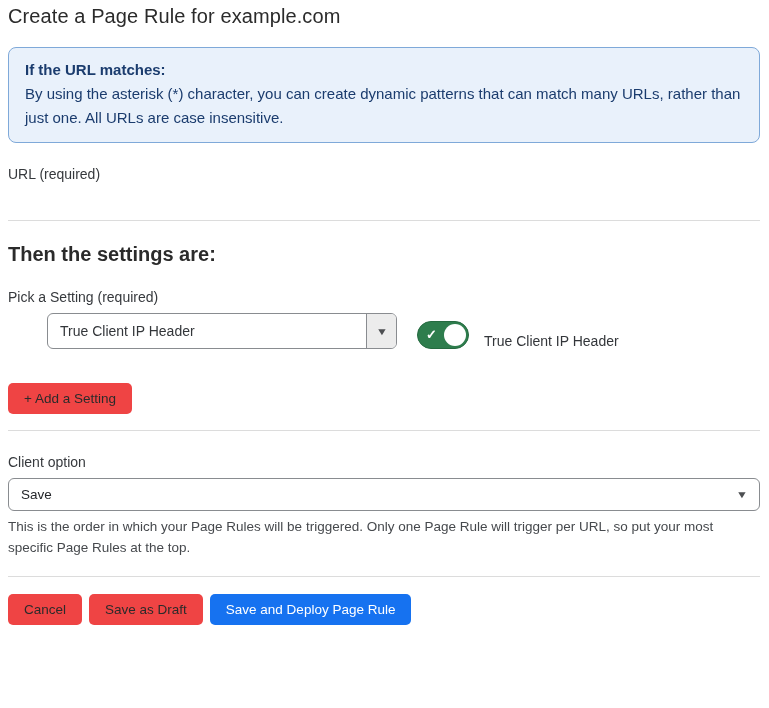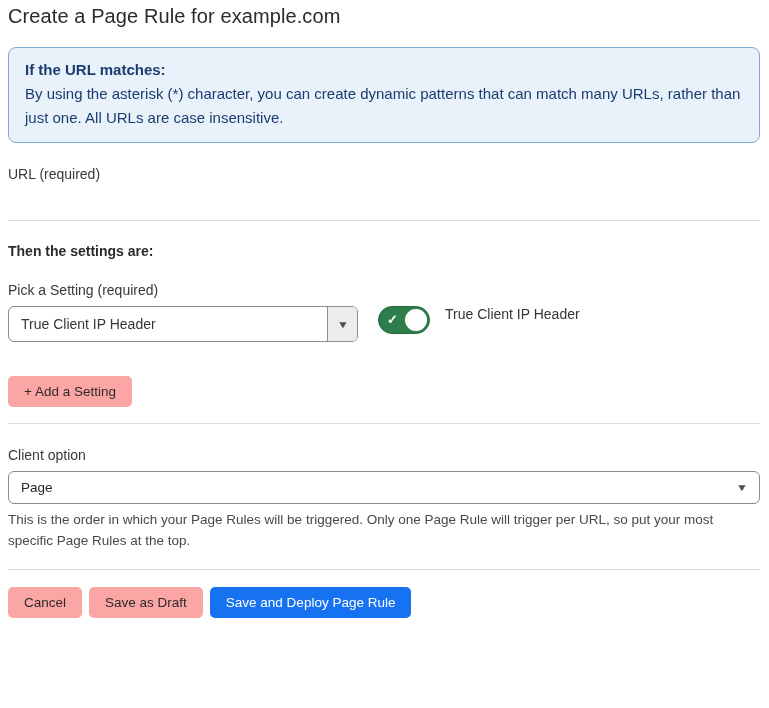--- a/index.html
+++ b/index.html
@@ -60,29 +60,30 @@
   .divider {
     border: none;
     border-top: 1px solid #dcdcdc;
     margin-top: 38px;
   }
   .divider.d2 { margin-top: 16px; }
   .divider.d3 { margin-top: 18px; }
 
   .section-heading {
     margin-top: 22px;
-    font-size: 14px;
+    font-size: 20px;
     font-weight: 700;
     color: #2b2b2b;
   }
 
   .setting-row {
     margin-top: 8px;
     display: flex;
-    align-items: flex-start;
+    align-items: flex-end;
+    margin-left: 39px;
   }
 
   .select-widget {
     width: 350px;
     height: 36px;
     background: #ffffff;
     border: 1px solid #898c90;
     border-radius: 6px;
     display: flex;
     align-items: center;
@@ -148,21 +149,21 @@
   }
 
   .btn {
     height: 31px;
     border: none;
     border-radius: 5px;
     padding: 0 16px;
     font-size: 13.5px;
     font-family: "Liberation Sans", sans-serif;
     color: #2b2b2b;
-    background: #fca5a5;
+    background: #ef4444;
     cursor: pointer;
   }
   .btn.add-setting { margin-top: 34px; }
   .btn.primary {
     background: #1672f0;
     color: #ffffff;
   }
 
   .full-select {
     margin-top: 8px;
@@ -231,21 +232,21 @@
   </div>
 
   <button class="btn add-setting">+ Add a Setting</button>
 
   <hr class="divider d2">
 
 
   <div class="field-label">Client option</div>
 
   <div class="full-select">
-    <span class="select-value">Page</span>
+    <span class="select-value">Save</span>
     <span class="caret">▼</span>
   </div>
 
   <div class="help-text">This is the order in which your Page Rules will be triggered. Only one Page Rule will trigger per URL, so put your most specific Page Rules at the top.</div>
 
   <hr class="divider d3">
 
   <div class="footer-actions">
     <button class="btn">Cancel</button>
     <button class="btn">Save as Draft</button>

